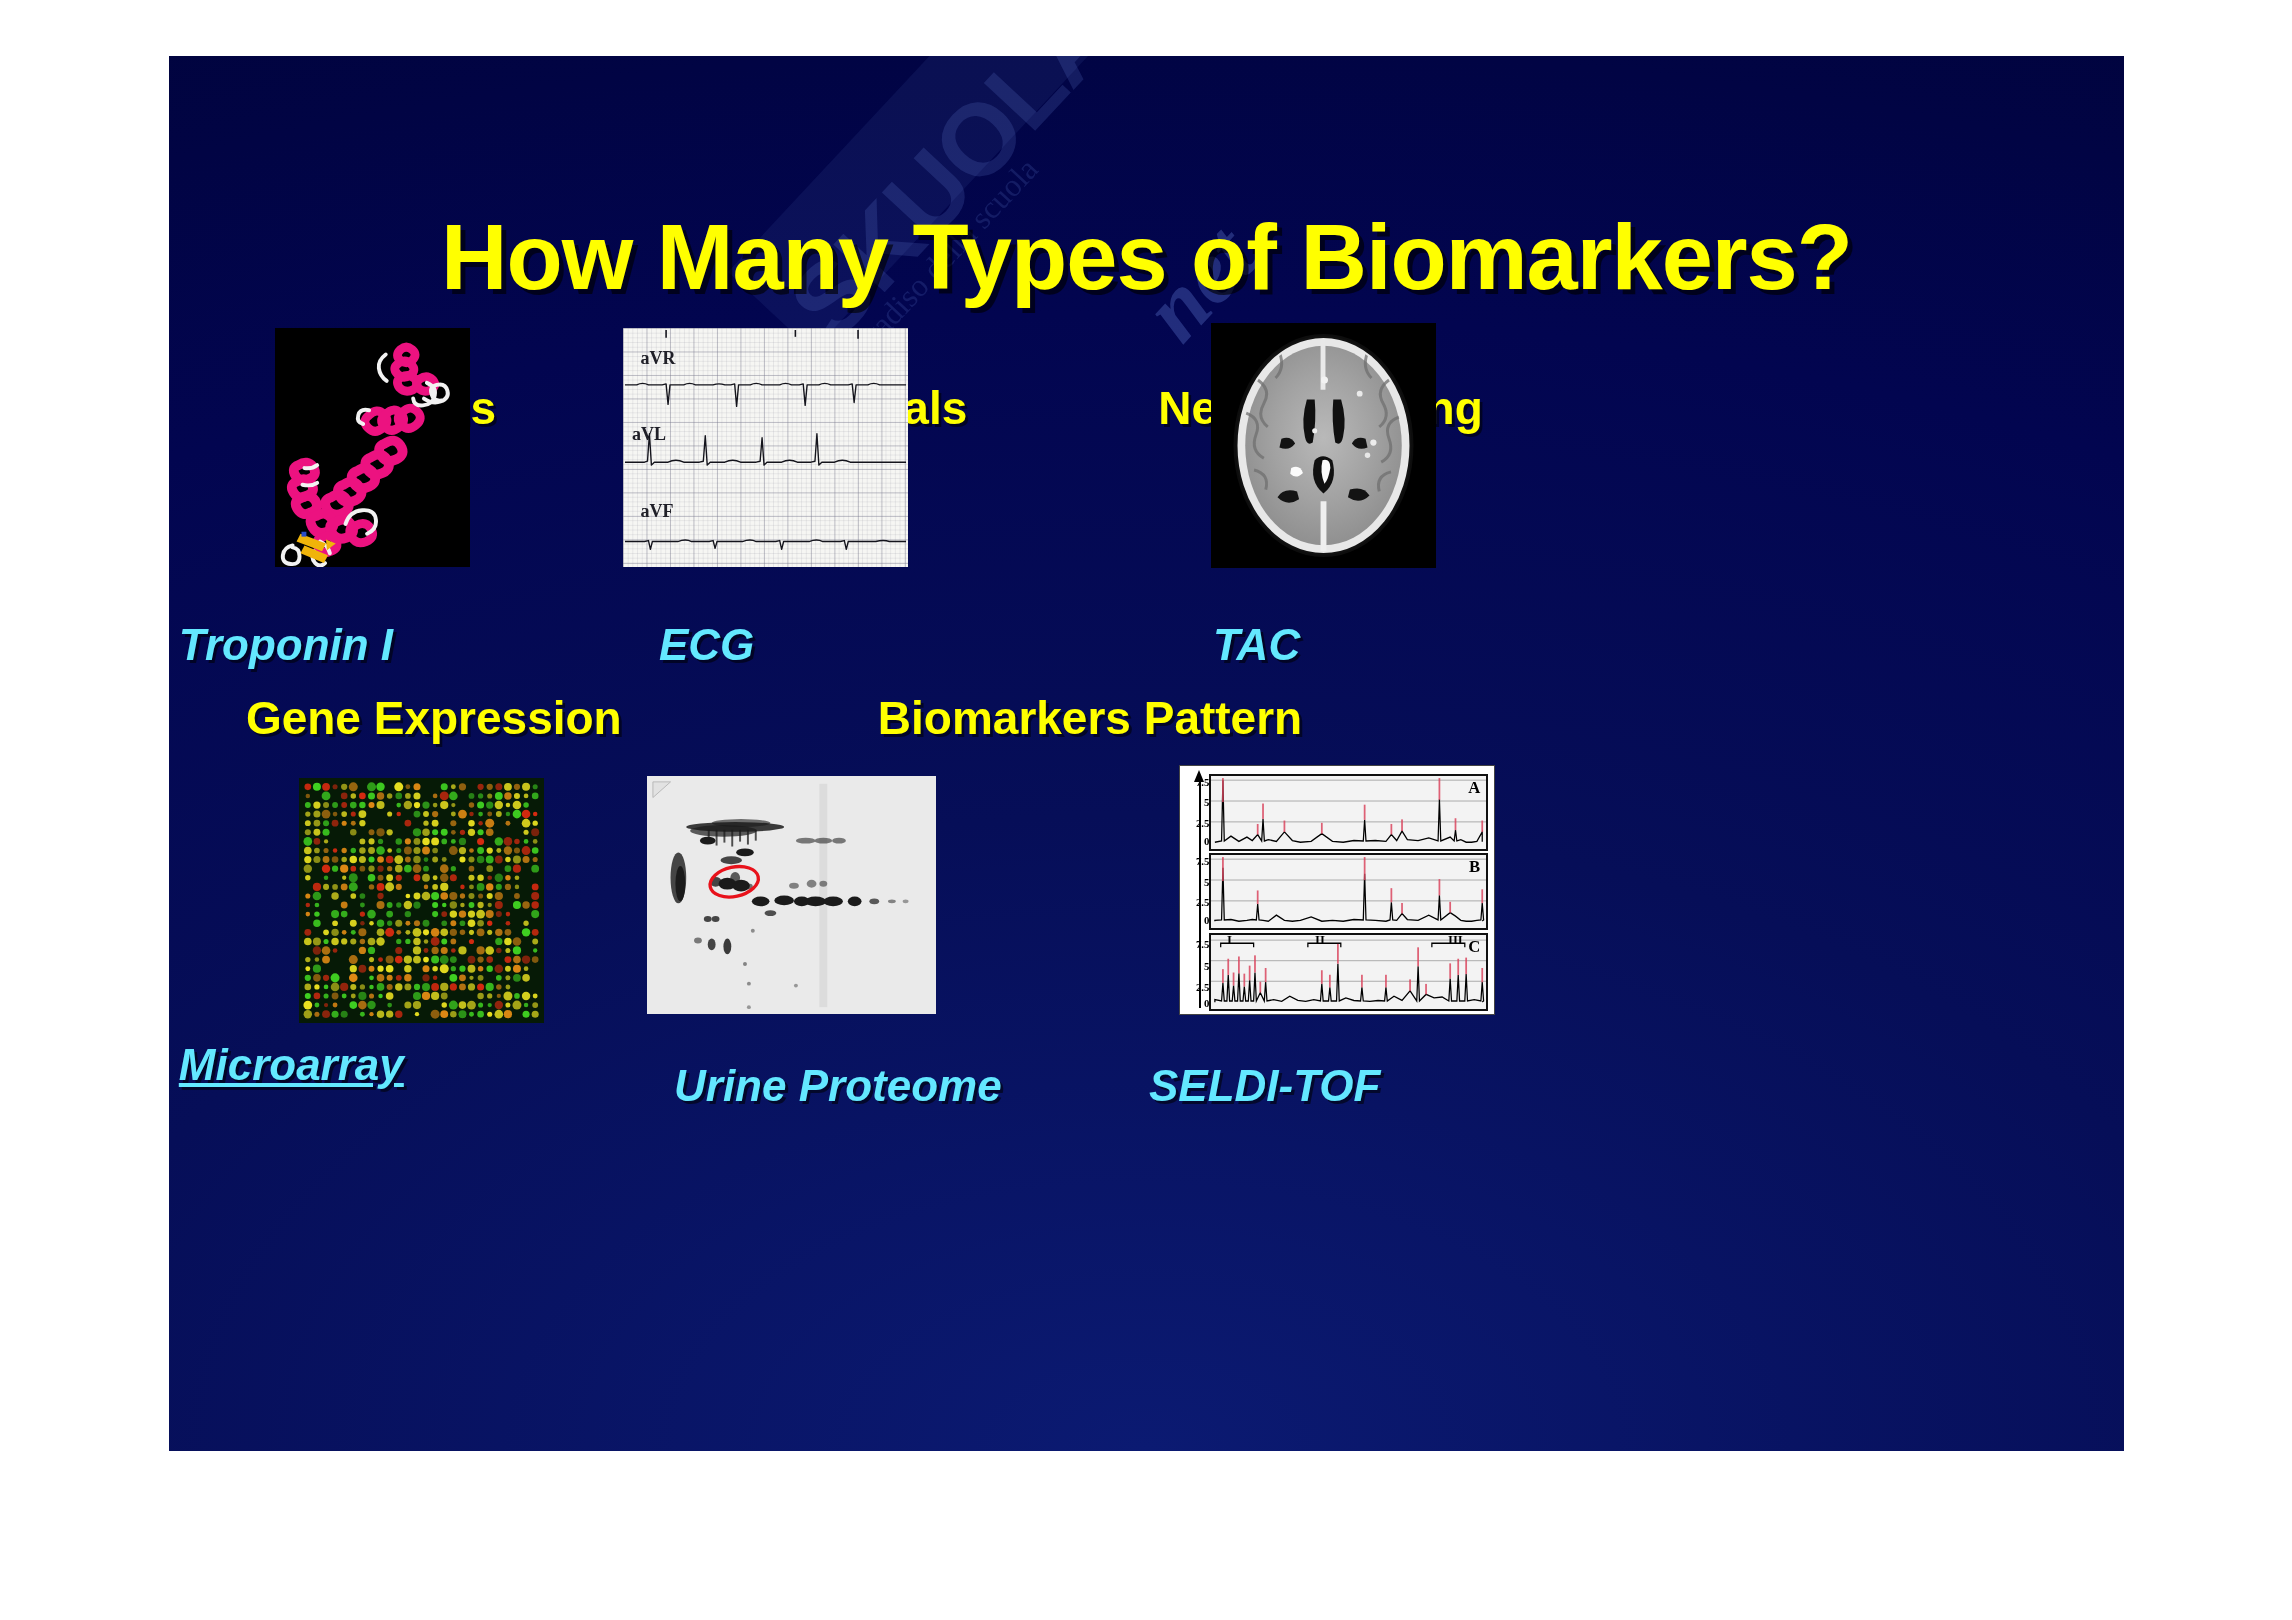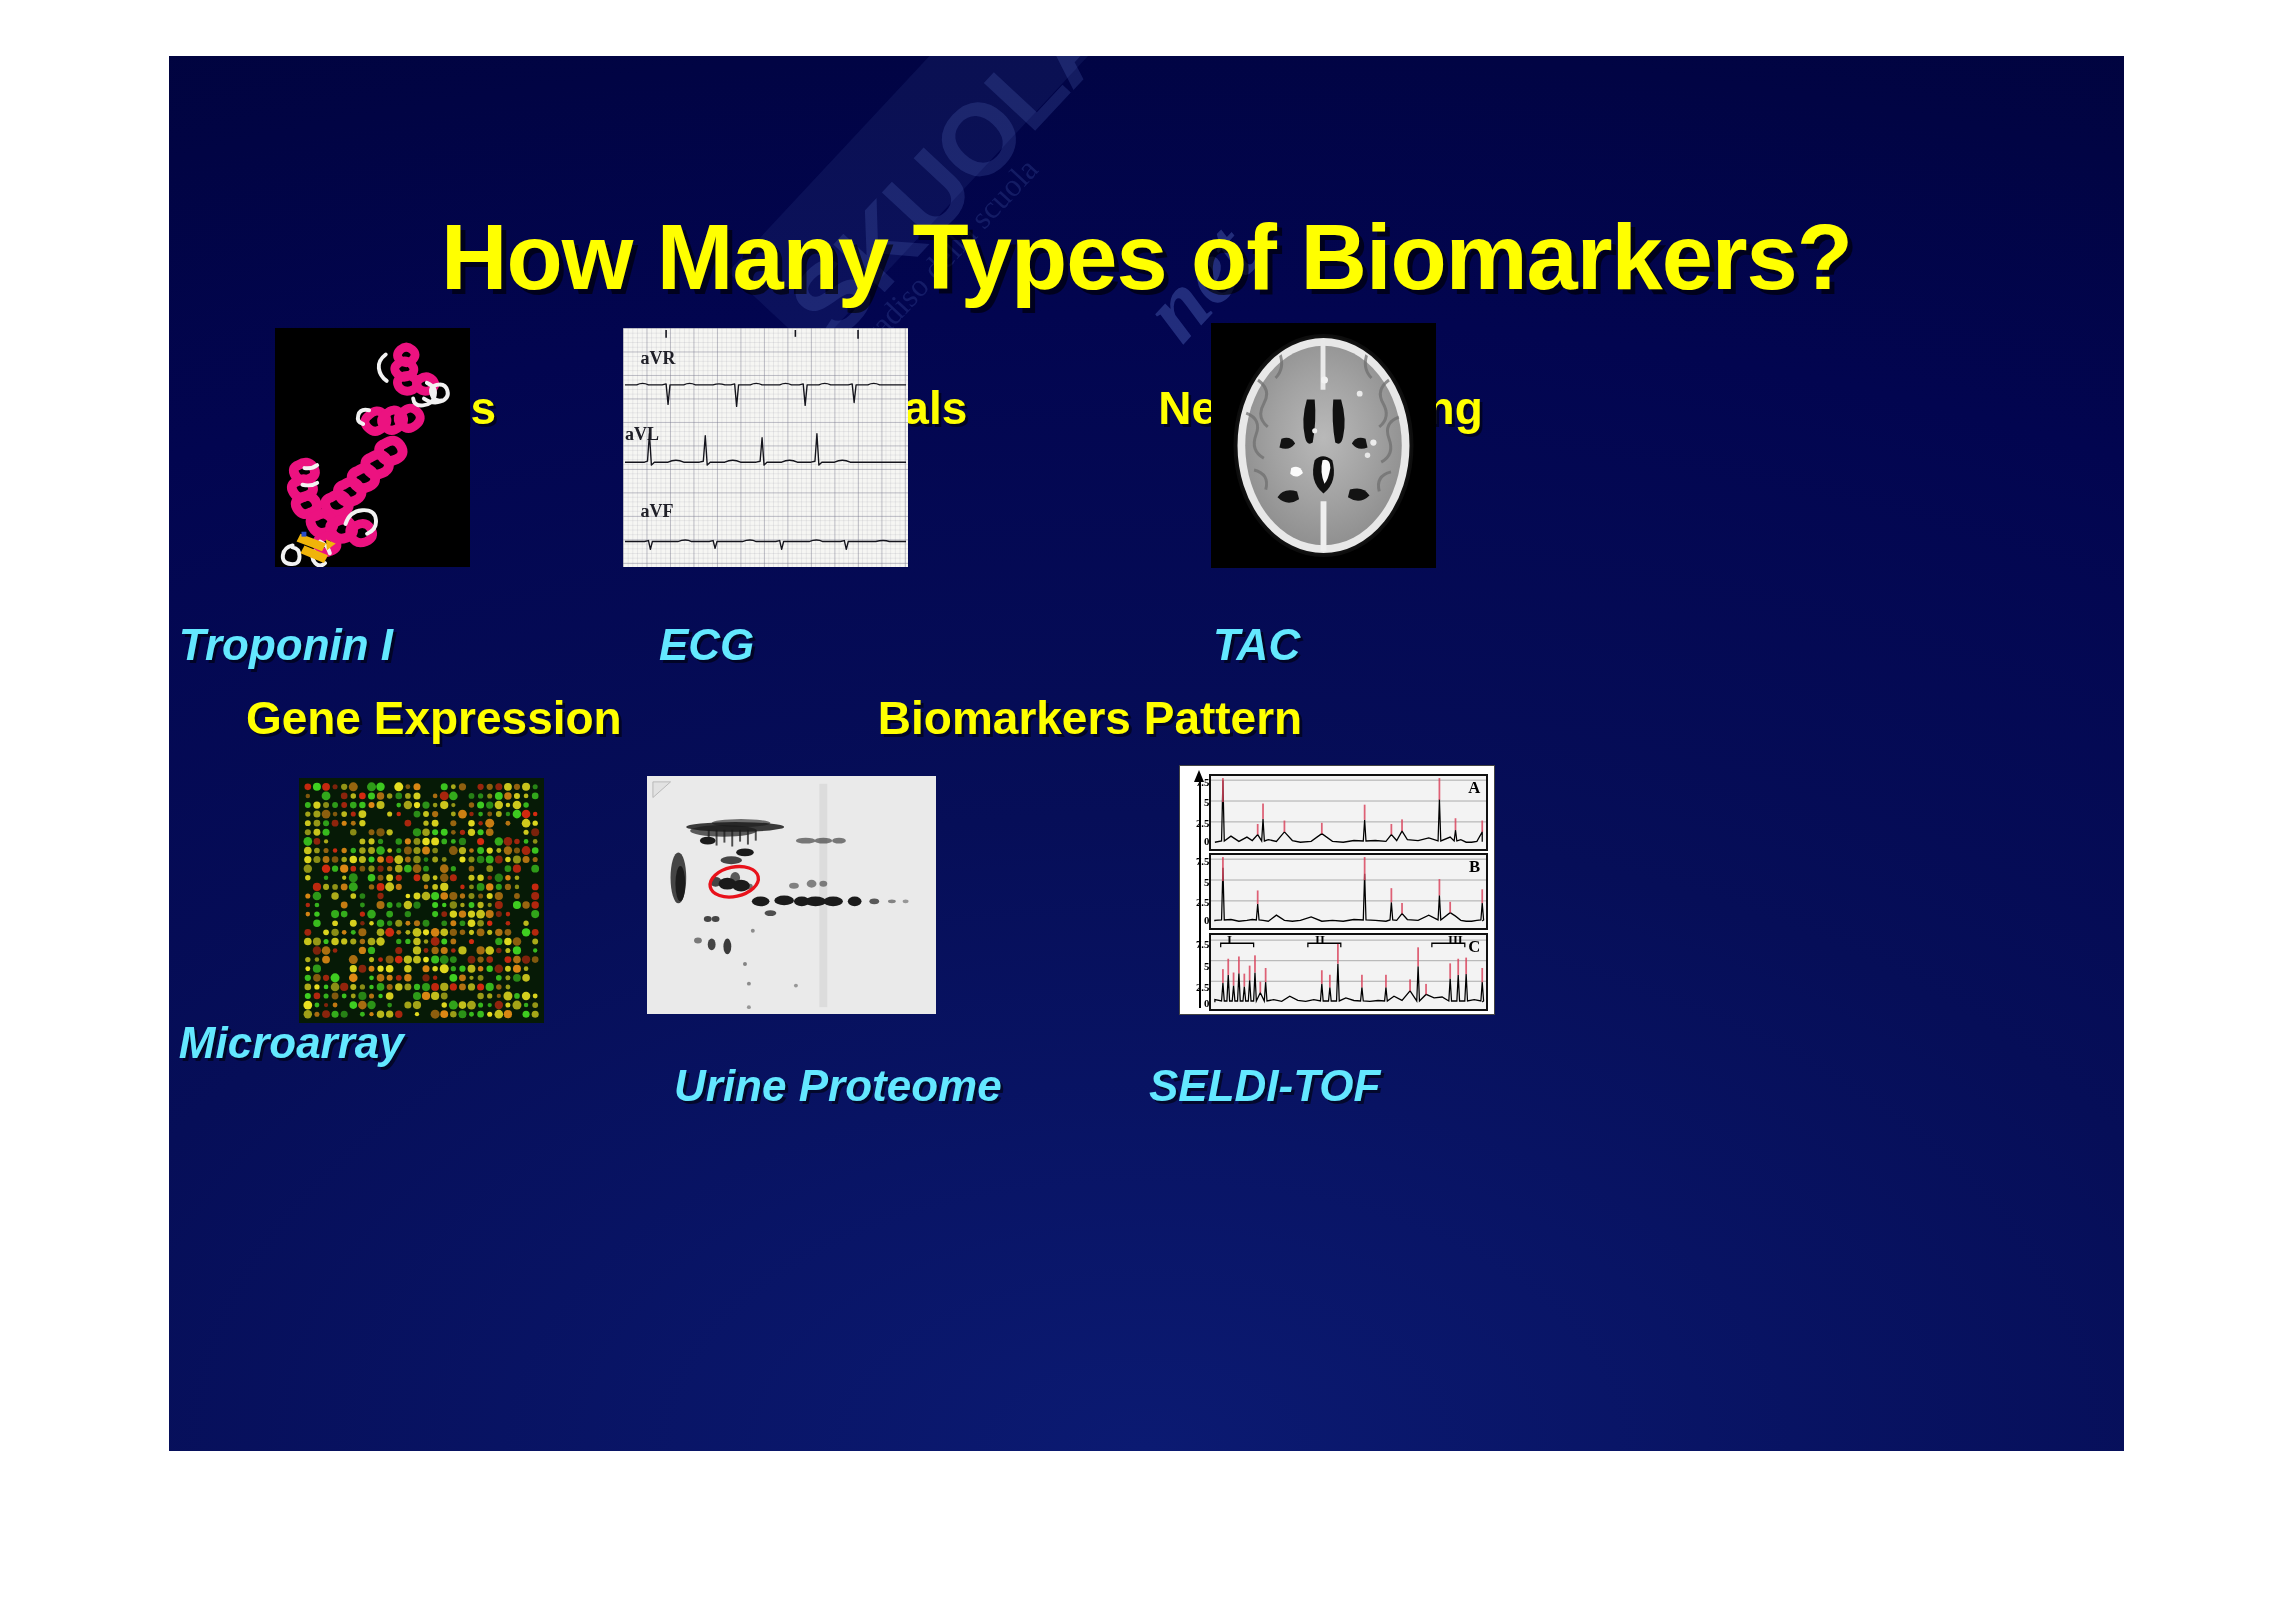--- a/index.html
+++ b/index.html
@@ -164,21 +164,21 @@
         <path d="M52,216 l10,4 l-9,7 z"></path>
       </g>
 
       <rect x="27" y="208" width="5" height="5" fill="#2a4cc8"></rect>
     </svg>
   </div>
 
   <div class="fig" id="fig-ecg">
     <div class="ecg-grid"></div>
     <div class="ecg-lbl" style="left:17.6px;top:19.6px;">aVR</div>
-    <div class="ecg-lbl" style="left:2px;top:96px;">aVL</div>
+    <div class="ecg-lbl" style="left:9px;top:96px;">aVL</div>
     <div class="ecg-lbl" style="left:17.6px;top:173px;">aVF</div>
     <svg viewBox="0 0 291 244" width="285" height="239" style="position:absolute;inset:0;" aria-hidden="true">
       <g fill="none" stroke="#14141c" stroke-width="1.4" stroke-linejoin="round">
 
         <path d="M2,58 L14,58 Q20,55 26,58 L40,58 L44,57 L46,78 L48,58 L62,58
                  Q68,55 74,58 L92,58 Q98,56 104,58 L110,58 L114,57 L116,80 L118,58 L130,58
                  Q136,55 142,58 L160,58 Q166,55 172,58 L180,58 L184,57 L186,79 L188,58 L200,58
                  Q206,55 212,58 L230,58 L234,57 L236,76 L238,58 L250,58
                  Q256,55 262,58 L289,58"></path>
 
@@ -987,18 +987,18 @@
     </div>
     <div class="brk" style="left:47px;top:167px;">I</div>
     <div class="brk" style="left:135px;top:167px;">II</div>
     <div class="brk" style="left:260px;top:167px;margin-left:8px;">III</div>
     <div class="seldi-yax" style="top:172px;">7.5</div>
     <div class="seldi-yax" style="top:194px;">5</div>
     <div class="seldi-yax" style="top:215px;">2.5</div>
     <div class="seldi-yax" style="top:231px;">0</div>
   </div>
 
-  <div class="cap" style="left:9.8px;top:962px;width:490px;">Microarray</div>
+  <div class="cap" style="left:9.8px;top:984px;width:490px;text-decoration:underline;">Microarray</div>
   <div class="cap" style="left:980px;top:1005px;width:382px;">SELDI-TOF</div>
   <div class="cap" style="left:505px;top:1005px;width:431px;">Urine Proteome</div>
 
 </div>
 
 
 </body></html>

